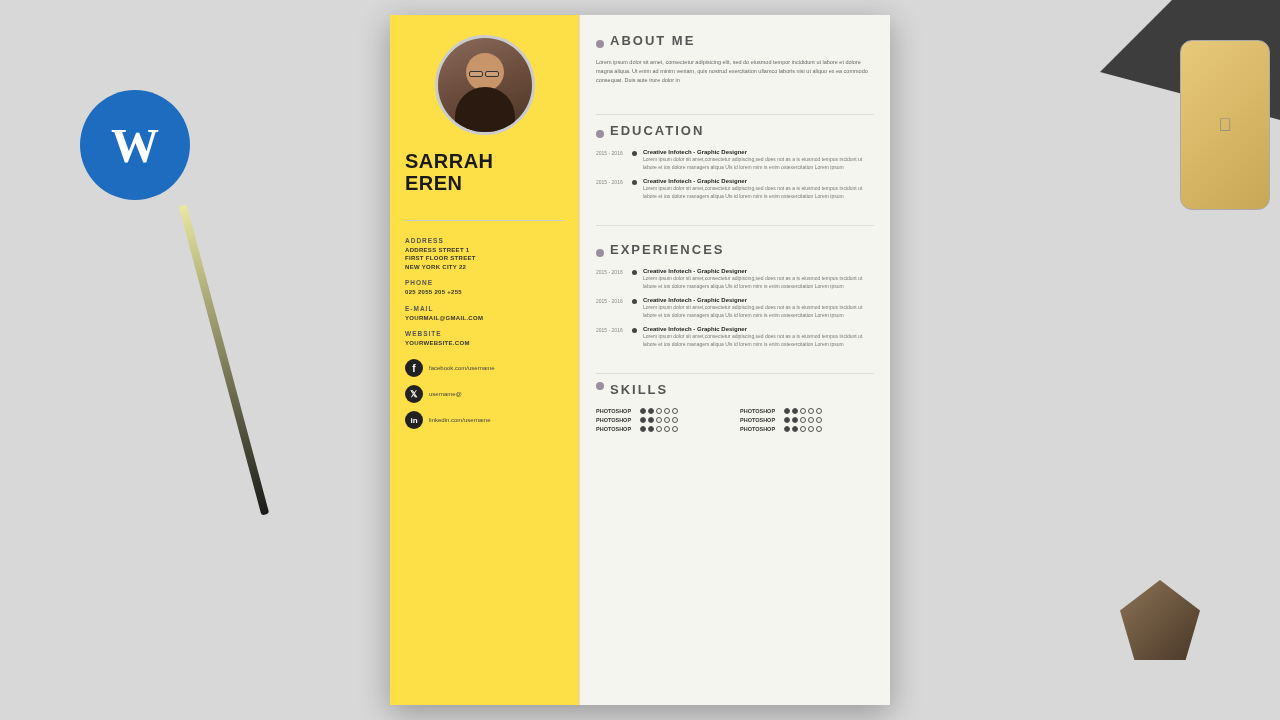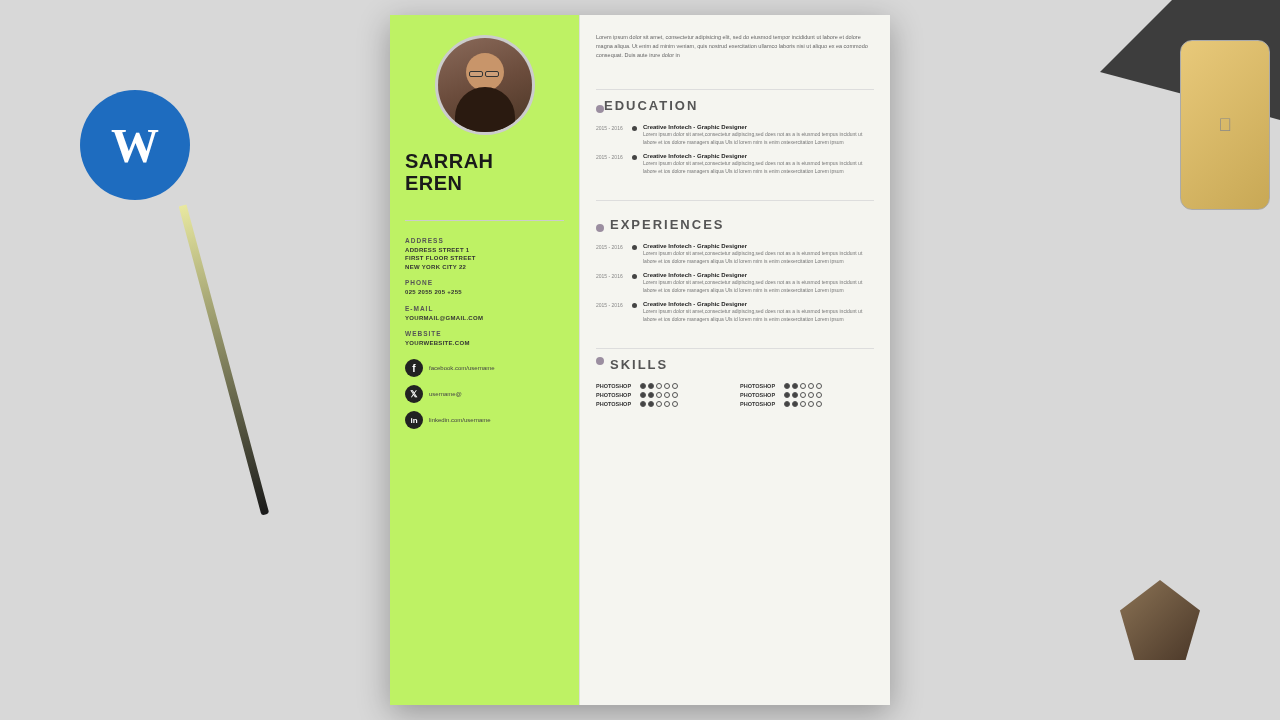--- a/index.html
+++ b/index.html
@@ -72,21 +72,21 @@
       display: flex;
       box-shadow: 0 8px 30px rgba(0,0,0,0.3);
       position: relative;
       z-index: 10;
     }
 
     
     .left-col {
       width: 190px;
       min-width: 190px;
-      background: #bef264;
+      background: #fde047;
       padding: 20px 15px;
       display: flex;
       flex-direction: column;
       align-items: flex-start;
       border-right: 1px solid #ddd;
     }
 
     .avatar-wrapper {
       width: 100px;
       height: 100px;
@@ -359,27 +359,31 @@
       <div class="social-item">
         <div class="social-icon-circle" style="font-size:8px;font-weight:bold;">in</div>
         <div class="social-text">linkedin.com/username</div>
       </div>
     </div>
   </div>
 
   <div class="right-col">
 
     <div class="section-block">
+      <div style="display:flex;align-items:center;gap:6px;margin-bottom:4px;position:relative;">
+        <div style="width:8px;height:8px;background:#9b8ea0;border-radius:50%;flex-shrink:0;"></div>
+        <div class="section-title">ABOUT ME</div>
+      </div>
       <div class="about-text">Lorem ipsum dolor sit amet, consectetur adipisicing elit, sed do eiusmod tempor incididunt ut labore et dolore magna aliqua. Ut enim ad minim veniam, quis nostrud exercitation ullamco laboris nisi ut aliquo ex ea commodo consequat. Duis aute irure dolor in</div>
     </div>
 
     <div class="section-separator"></div>
 
     <div class="section-block">
-      <div style="display:flex;align-items:center;margin-bottom:5px;">
+      <div style="display:flex;align-items:center;gap:6px;margin-bottom:5px;">
         <div style="width:8px;height:8px;background:#9b8ea0;border-radius:50%;flex-shrink:0;"></div>
         <div class="section-title">EDUCATION</div>
       </div>
       <div id="education-entries">
           <div class="entry">
       <div class="entry-year">2015 - 2016</div>
       <div class="entry-bullet"></div>
       <div class="entry-content">
         <div class="entry-title">Creative Infotech - Graphic Designer</div>
         <div class="entry-desc">Lorem ipsum dolor sit amet,consectetur adipiscing,sed does not as a is eiusmod tempus incidunt ut labore et ios dolore managers aliqua Uls id lorem mim is enim ostexercitation Lorem ipsum</div>

